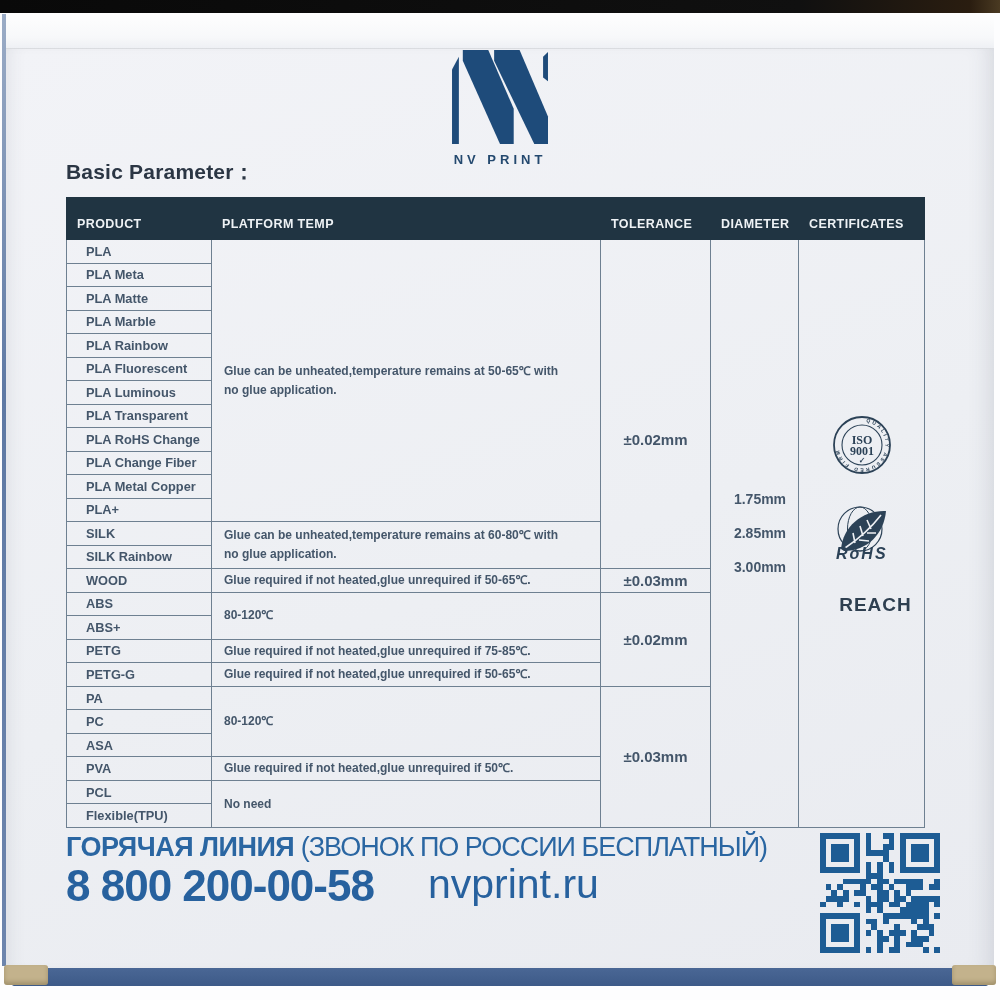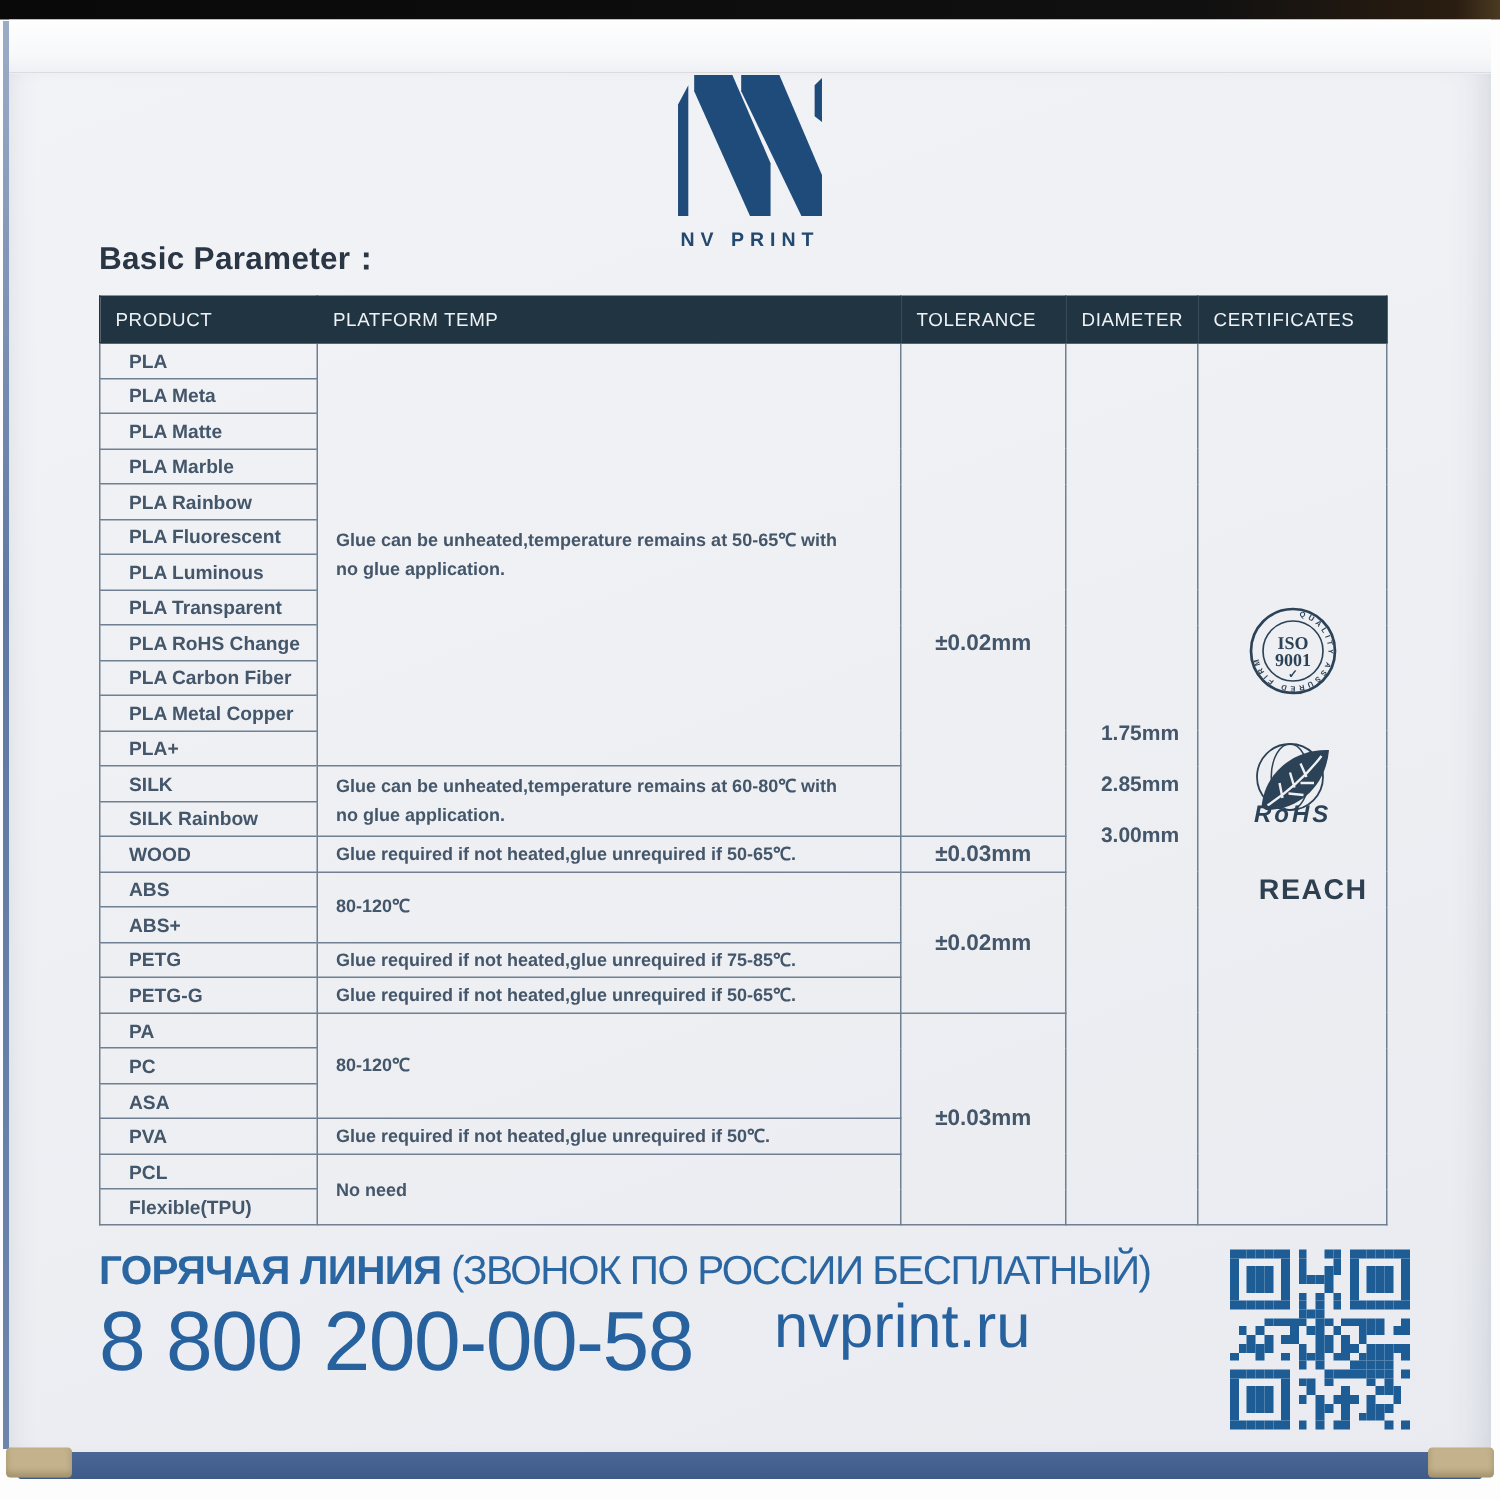--- a/index.html
+++ b/index.html
@@ -29,22 +29,22 @@
   .logo-text{margin-top:8px;font-size:13px;font-weight:bold;letter-spacing:4px;
              color:#24496f;white-space:nowrap;}
 
   
   .page-title{position:absolute;left:66px;top:158px;font-size:21px;font-weight:bold;
               color:#2b3644;letter-spacing:.2px;}
 
   
   table.spec{position:absolute;left:66px;top:197px;width:858px;height:618px;
              border-collapse:collapse;table-layout:fixed;}
-  table.spec th{background:#203442;color:#eef2f5;font-size:12.5px;font-weight:normal;
-                letter-spacing:.4px;text-align:left;padding:0 0 0 10px;height:30px;
+  table.spec th{background:#203442;color:#eef2f5;font-size:12.5px;font-weight:bold;
+                letter-spacing:.4px;text-align:left;padding:11px 0 0 10px;height:30px;
                 border:1px solid #203442;border-left:1px solid rgba(255,255,255,.14);}
   table.spec th:first-child{border-left:1px solid #203442;}
   table.spec td{border:1px solid #70markup8294;border:1px solid #6e8091;
                 background:transparent;color:#44566a;}
   table.spec tbody tr{height:23.5px;}
   td.prod{padding:0 4px 0 19px;font-size:12.8px;font-weight:bold;white-space:nowrap;}
   td.pt{padding:2px 14px 2px 12px;font-size:12px;font-weight:600;line-height:1.55;
         vertical-align:middle;max-width:360px;}
   td.pt .pt-text{display:block;max-width:352px;}
   td.tol{text-align:center;font-size:15px;font-weight:600;color:#4a5c6e;vertical-align:middle;}
@@ -55,21 +55,21 @@
   .cert-stack{display:flex;flex-direction:column;align-items:center;transform:translateY(-18px);}
   .cert-ico{color:#2c4257;}
   .reach{font-size:19px;font-weight:bold;color:#2e3f50;letter-spacing:1px;margin-top:30px;margin-left:28px;}
   .rohs-svg{margin-top:26px;}
 
   
   .hotline{position:absolute;left:66px;top:832px;font-size:27px;color:#2a66a2;white-space:nowrap;}
   .hotline .b{font-weight:bold;letter-spacing:-.5px;}
   .hotline .r{font-weight:400;letter-spacing:-1px;}
   .phone-row{position:absolute;left:66px;top:861px;width:750px;display:flex;align-items:flex-start;}
-  .phone{font-size:56px;font-weight:normal;color:#27619e;letter-spacing:-1px;white-space:nowrap;}
+  .phone{font-size:44px;font-weight:bold;color:#27619e;letter-spacing:-1px;white-space:nowrap;}
   .site{font-size:41px;font-weight:500;color:#27619e;margin-left:54px;letter-spacing:0;}
   .qr{position:absolute;left:820px;top:833px;width:120px;height:120px;display:grid;
       grid-template-columns:repeat(21,1fr);grid-template-rows:repeat(21,1fr);}
   .qr div.on{background:#1d5c94;}
 </style>
 </head>
 <body>
 
 <div class="top-strip"></div>
 <div class="lid"></div>
@@ -163,21 +163,21 @@
     <tr>
         <td class="prod">PLA Luminous</td>
       </tr>
     <tr>
         <td class="prod">PLA Transparent</td>
       </tr>
     <tr>
         <td class="prod">PLA RoHS Change</td>
       </tr>
     <tr>
-        <td class="prod">PLA Carbon Fiber</td>
+        <td class="prod">PLA Change Fiber</td>
       </tr>
     <tr>
         <td class="prod">PLA Metal Copper</td>
       </tr>
     <tr>
         <td class="prod">PLA+</td>
       </tr>
     <tr>
       <td class="prod">SILK</td>
       <td class="pt" rowspan="2">

